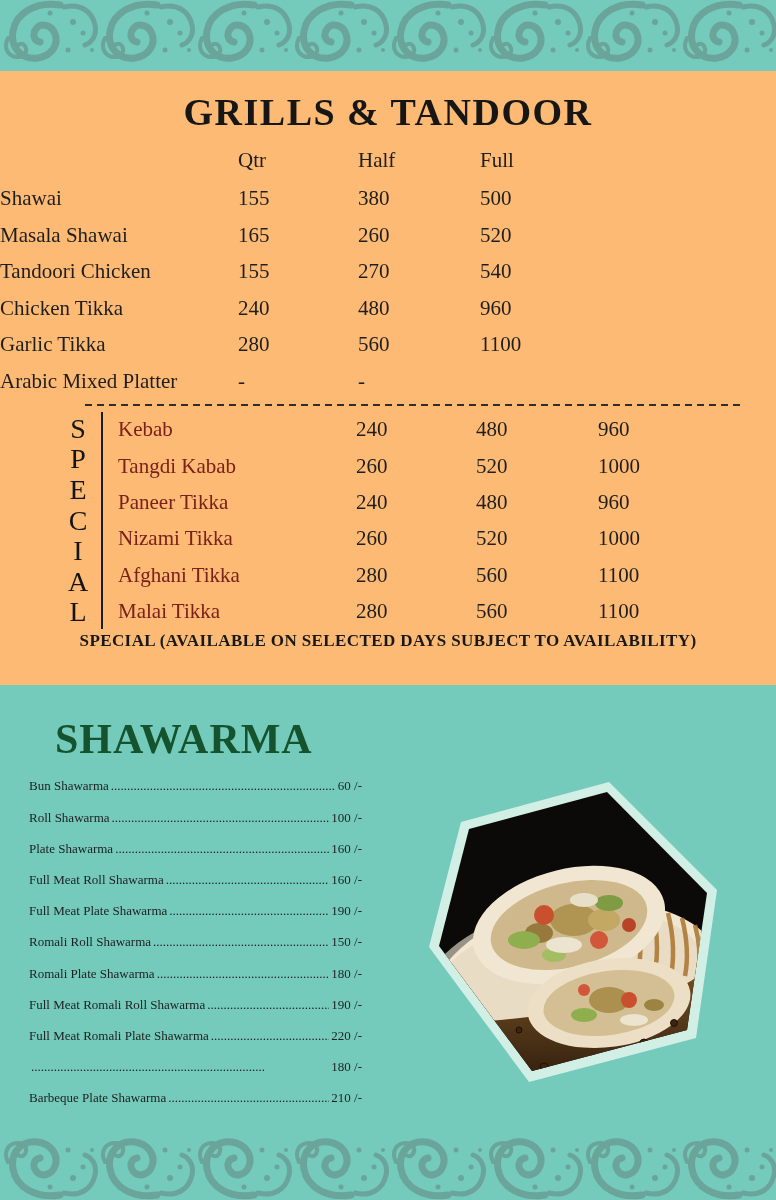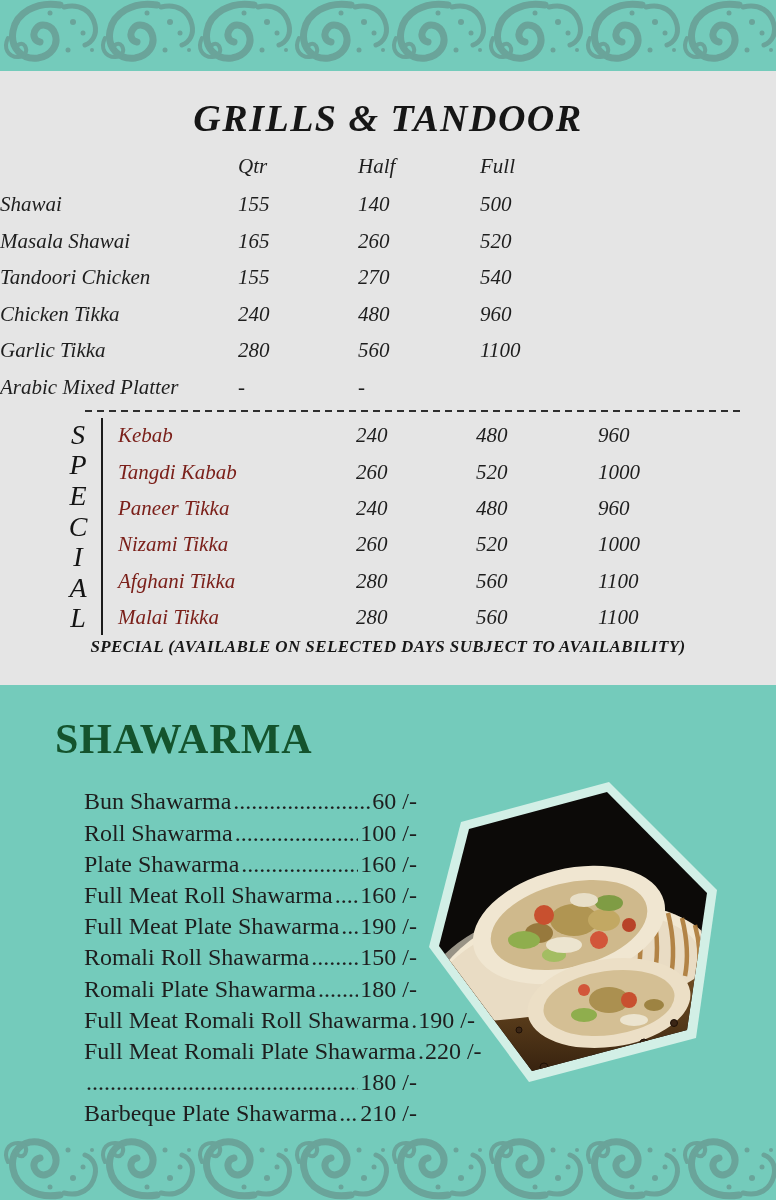--- a/index.html
+++ b/index.html
@@ -8,21 +8,21 @@
     background:#74cbbb; overflow:hidden;
     font-family:"Liberation Serif", serif; color:#1e1e1e;
   }
   .ornament { position:absolute; left:0; width:776px; height:62px; display:block; }
   .ornament.top { top:0; }
   .ornament.bottom { bottom:0; }
 
   
   .grills-panel {
     position:absolute; top:71px; left:0; width:776px; height:614px;
-    background:#e5e5e5; box-sizing:border-box; padding-top:26px;font-style:italic;
+    background:#fdba74; box-sizing:border-box; padding-top:20px;
   }
   .grills-title {
     margin:0 0 6px 0; text-align:center;
     font-size:38px; font-weight:bold; letter-spacing:1.5px; color:#161616;
     line-height:1.15;
   }
   .menu-table { font-size:21px; }
   .thead, .trow {
     display:grid; grid-template-columns:238px 120px 122px 1fr;
     align-items:center;
@@ -49,21 +49,21 @@
 
   
   .shawarma-panel {
     position:absolute; top:686px; left:0; width:776px; height:460px;
     box-sizing:border-box; padding-top:28px;
   }
   .shawarma-title {
     margin:0 0 14px 55px; font-size:42px; font-weight:bold;
     letter-spacing:1px; color:#14532d; line-height:1.2;
   }
-  .shawarma-list { margin-left:84px; width:333px; font-size:24px; list-style:none; padding:0; }
+  .shawarma-list { margin-left:29px; width:333px; font-size:13px; list-style:none; padding:0; }
   .sitem { display:flex; align-items:baseline; height:31.2px; }
   .sname { white-space:nowrap; }
   .sdots { flex:1 1 0; min-width:5px; overflow:hidden; white-space:nowrap; margin:0 2px; }
   .sdots::after { content:"........................................................................"; }
   .sprice { white-space:nowrap; }
   .hex { position:absolute; left:424px; top:89px; width:300px; height:316px; }
 </style>
 </head>
 <body>
 
@@ -98,21 +98,21 @@
     <div class="menu-table">
       <div class="thead">
         <span></span>
         <span>Qtr</span>
         <span>Half</span>
         <span>Full</span>
       </div>
       <div class="trow">
         <span>Shawai</span>
         <span>155</span>
-        <span>140</span>
+        <span>380</span>
         <span>500</span>
       </div>
       <div class="trow">
         <span>Masala Shawai</span>
         <span>165</span>
         <span>260</span>
         <span>520</span>
       </div>
       <div class="trow">
         <span>Tandoori Chicken</span>

